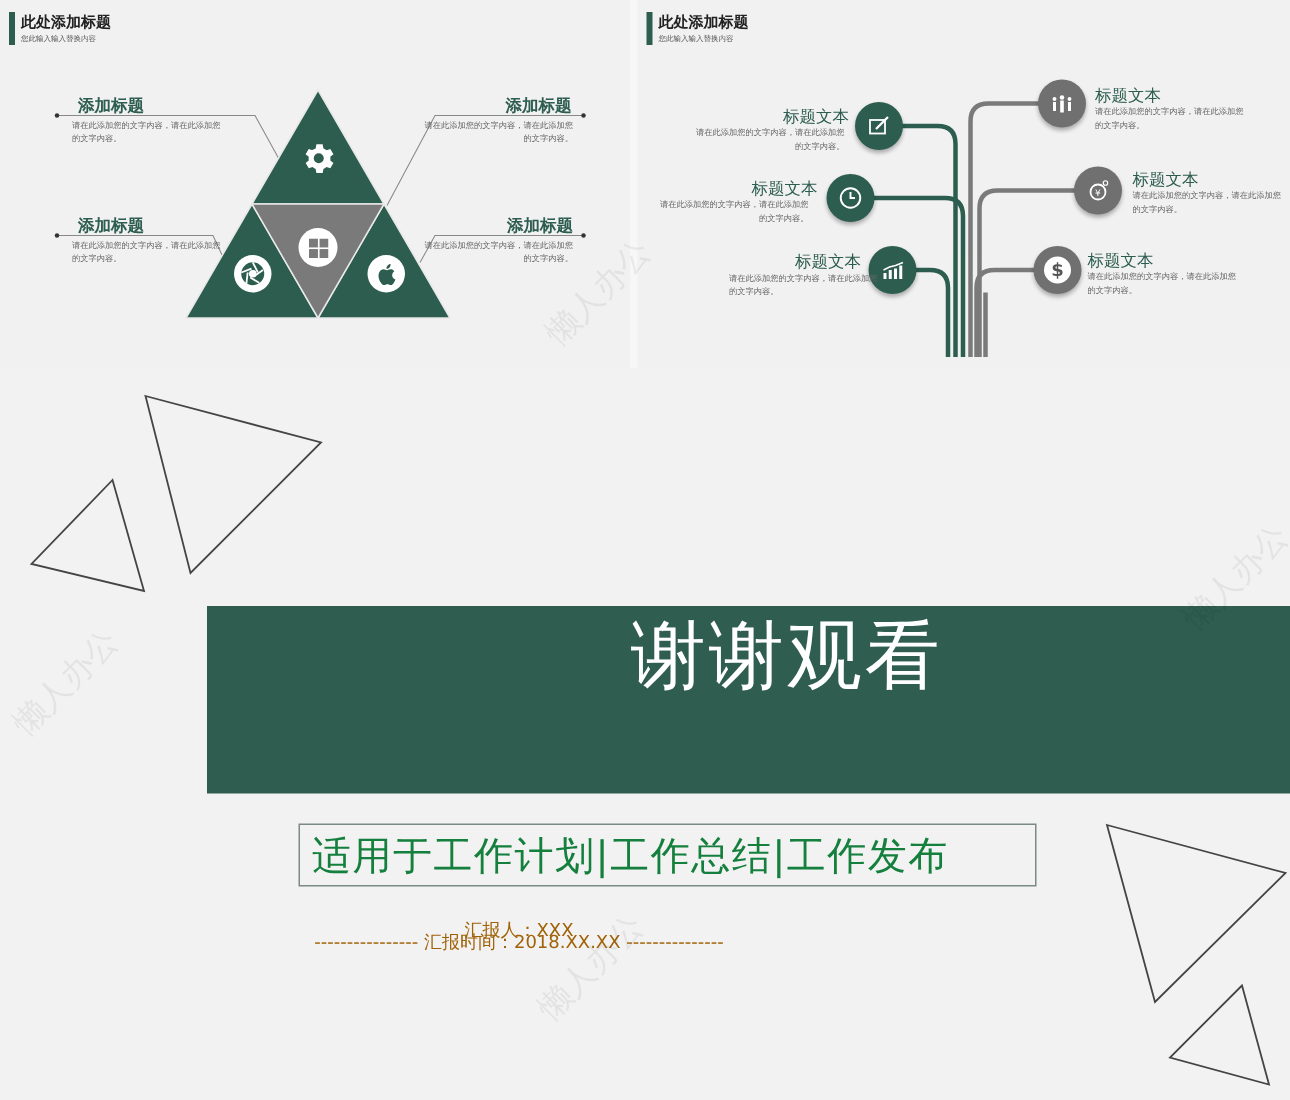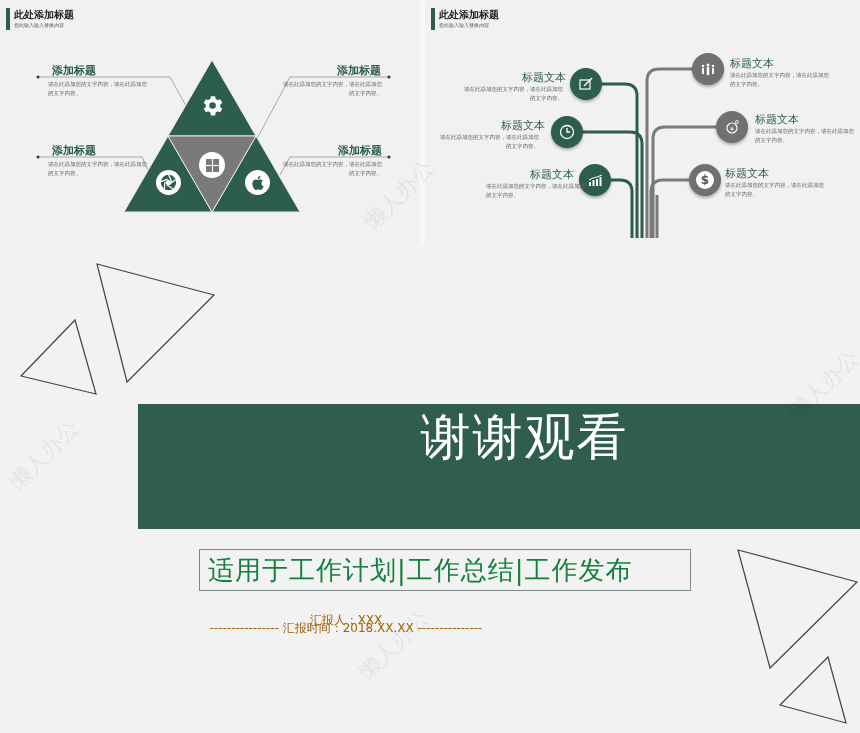--- a/index.html
+++ b/index.html
@@ -4,21 +4,21 @@
 <style>
   * { margin: 0; padding: 0; box-sizing: border-box; }
   html, body { width: 860px; height: 733px; overflow: hidden; background: #f2f2f2; }
   body { position: relative; font-family: "DejaVu Sans", "Liberation Sans", sans-serif; color: #333; }
 
   .thumb { position: absolute; top: 0; height: 245px; background: #f1f1f1; }
   .thumb.left { left: 0; width: 420px; }
   .thumb.right { left: 425px; width: 435px; }
   .thumb-gap { position: absolute; top: 0; left: 420px; width: 5px; height: 245px; background: #f7f7f7; }
 
-  .hdr { position: absolute; top: 8px; left: 6px; display: flex; align-items: flex-start; }
+  .hdr { position: absolute; top: 8px; left: 6px; display: flex; align-items: center; }
   .hdr .bar { width: 4px; height: 22px; background: #2d5d4f; margin-right: 4px; }
   .hdr .t1 { font-size: 10px; font-weight: bold; color: #222; line-height: 13px; }
   .hdr .t2 { font-size: 5px; color: #555; line-height: 8px; }
 
   .lbl-title { position: absolute; font-size: 11px; font-weight: bold; color: #2d5d4f; white-space: nowrap; }
   .lbl-desc { position: absolute; font-size: 5.5px; color: #666; line-height: 9px; width: 100px; }
   .lbl-desc.r { text-align: right; }
 
   .tree-title { position: absolute; font-size: 11px; font-weight: normal; color: #2d5d4f; white-space: nowrap; }
   .tree-desc { position: absolute; font-size: 5.5px; color: #666; line-height: 9px; width: 100px; }

